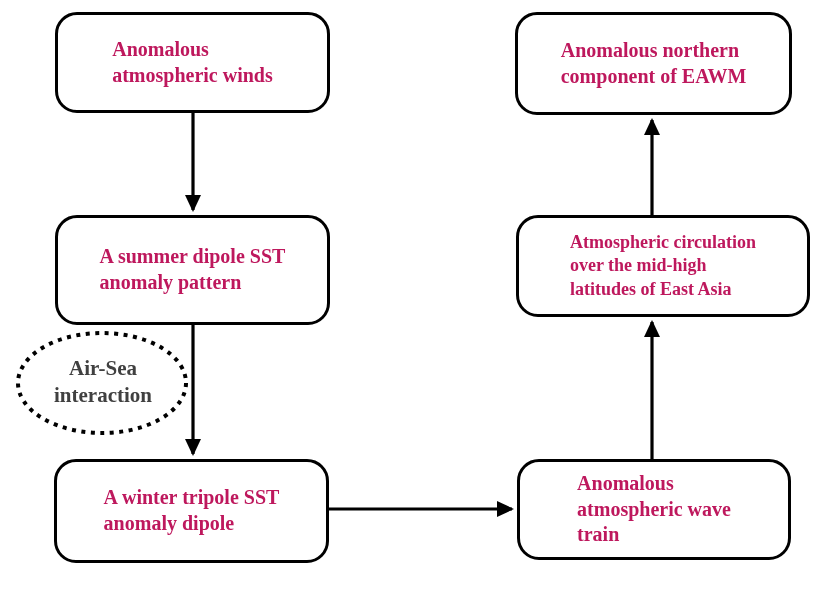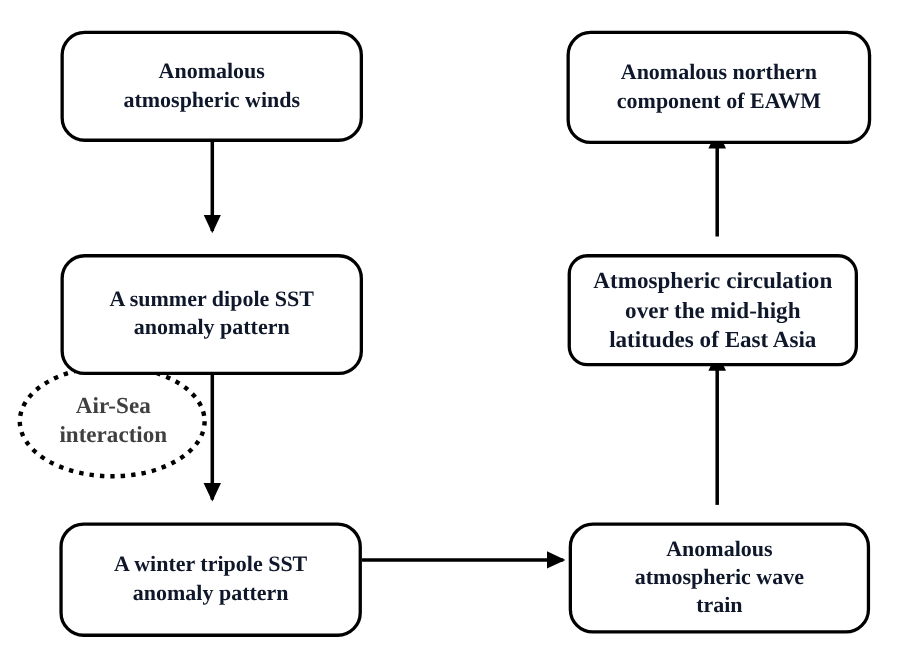--- a/index.html
+++ b/index.html
@@ -24,34 +24,33 @@
   }
   .node {
     position: absolute;
     box-sizing: border-box;
     background: #ffffff;
     border: 3.5px solid #000000;
     border-radius: 22px;
     display: flex;
     align-items: center;
     justify-content: center;
-    text-align: center;
+    text-align: left;
     font-weight: bold;
     font-size: 20px;
     line-height: 1.28;
-    color: #0f172a;
+    color: #be185d;
     white-space: pre-line;
     padding: 4px 8px;
-    margin-top: 16px;
   }
   #node-winds          { left: 55px;  top: 12px;  width: 275px; height: 101px; }
   #node-summer-dipole  { left: 55px;  top: 215px; width: 275px; height: 110px;  }
   #node-winter-tripole { left: 54px;  top: 459px; width: 275px; height: 104px; }
   #node-eawm           { left: 515px; top: 12px;  width: 277px; height: 103px; }
-  #node-circulation    { left: 516px; top: 215px; width: 264px; height: 102px; font-size: 21px; border-radius: 18px; }
+  #node-circulation    { left: 516px; top: 215px; width: 294px; height: 102px; font-size: 18px; }
   #node-wave-train     { left: 517px; top: 459px; width: 274px; height: 101px; }
   .annotation-label {
     position: absolute;
     left: 17px;
     top: 355px;
     width: 172px;
     text-align: center;
     font-weight: bold;
     font-size: 21px;
     line-height: 1.3;
@@ -84,21 +83,21 @@
     <ellipse cx="102" cy="383" rx="84" ry="50" fill="none" stroke="#000000" stroke-width="4" stroke-dasharray="4 5.5"></ellipse>
   </svg>
 
   <div class="node" id="node-winds">Anomalous
 atmospheric winds</div>
 
   <div class="node" id="node-summer-dipole">A summer dipole SST
 anomaly pattern</div>
 
   <div class="node" id="node-winter-tripole">A winter tripole SST
-anomaly pattern</div>
+anomaly dipole</div>
 
   <div class="node" id="node-eawm">Anomalous northern
 component of EAWM</div>
 
   <div class="node" id="node-circulation">Atmospheric circulation
 over the mid-high
 latitudes of East Asia</div>
 
   <div class="node" id="node-wave-train">Anomalous
 atmospheric wave

